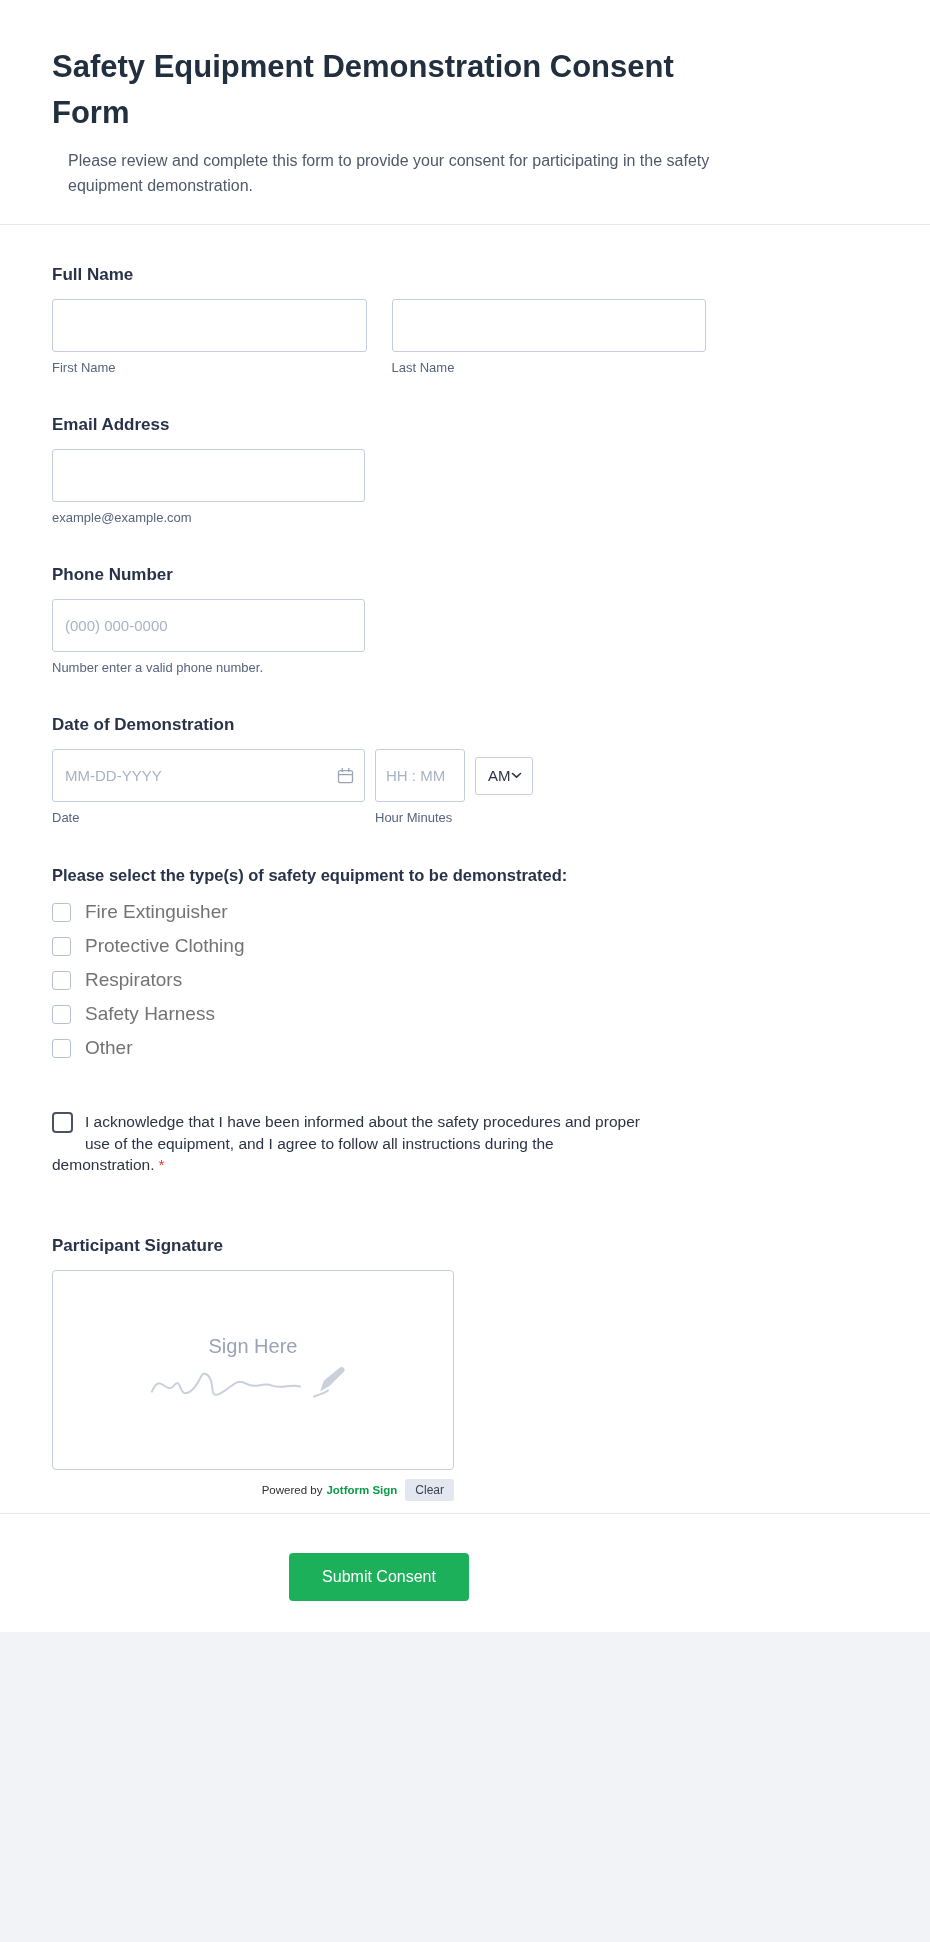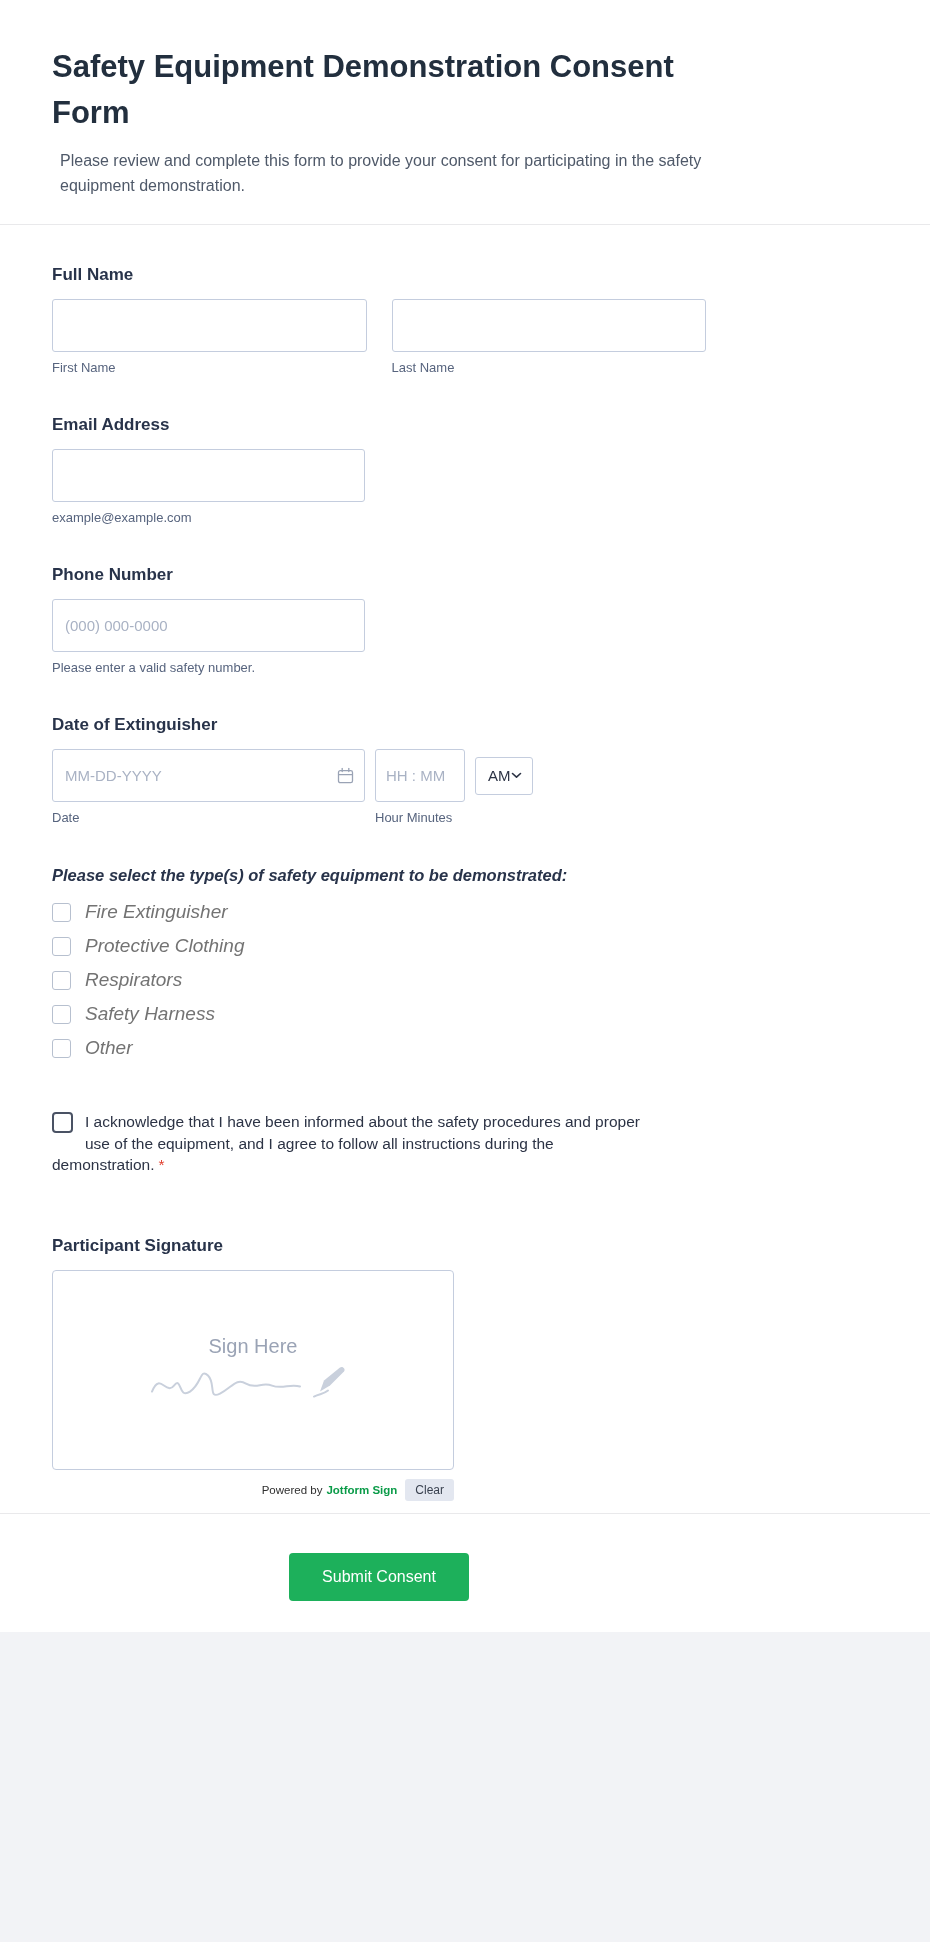--- a/index.html
+++ b/index.html
@@ -12,21 +12,21 @@
   .page { width: 930px; min-height: 1942px; background: #f2f3f6; }
   .card { width: 930px; background: #ffffff; }
 
   
   .form-header { padding: 44px 52px 26px 52px; }
   .form-title {
     margin: 0; font-size: 31px; line-height: 46px; font-weight: 700;
     color: #222f3e; max-width: 680px;
   }
   .form-subtitle {
-    margin: 12px 0 0 8px; font-size: 16px; line-height: 25px;
+    margin: 12px 0 0 16px; font-size: 16px; line-height: 25px;
     color: #4f5969; max-width: 655px;
   }
   .divider { border-top: 1px solid #e9e9eb; height: 0; }
 
   
   .form-body { padding: 40px 52px 12px 52px; }
   .field { margin-bottom: 40px; }
   .field-label {
     display: block; font-size: 17px; line-height: 20px; font-weight: 600;
     color: #28334a; margin-bottom: 14px;
@@ -61,21 +61,21 @@
   .checkgroup-label {
     display: block; font-size: 16.5px; line-height: 20px; font-weight: 700;
     color: #28334a; margin-bottom: 16px;
   }
   .check-row { display: flex; align-items: center; margin-bottom: 12px; }
   .cb {
     width: 19px; height: 19px; border: 1px solid #b7c0cf; border-radius: 3px;
     background: #fff; margin-right: 14px; flex: none; cursor: pointer; display: inline-block;
   }
   .check-label { font-size: 19px; color: #737373; }
-  .field-equipment { margin-bottom: 40px; font-style: italic; }
+  .field-equipment { margin-bottom: 40px; }
 
   .field-ack { margin: 52px 0 60px 0; width: 600px; font-size: 15.5px; line-height: 21.5px; color: #2c3345; }
   .ack-cb {
     float: left; width: 21px; height: 21px; border: 2px solid #4a5264; border-radius: 4px;
     background: #fff; margin: 1px 12px 4px 0; cursor: pointer;
   }
   .req { color: #e03e2d; margin-left: 4px; }
 
   .field-signature { margin-bottom: 0; }
   .signature-pad {
@@ -140,25 +140,25 @@
 
       <div class="field">
         <span class="field-label">Email Address</span>
         <input class="text-input single" type="text" style="">
         <div class="sublabel">example@example.com</div>
       </div>
 
       <div class="field">
         <span class="field-label">Phone Number</span>
         <input class="text-input single" type="text" placeholder="(000) 000-0000" style="">
-        <div class="sublabel">Please enter a valid safety number.</div>
-      </div>
-
-      <div class="field">
-        <span class="field-label">Date of Extinguisher</span>
+        <div class="sublabel">Number enter a valid phone number.</div>
+      </div>
+
+      <div class="field">
+        <span class="field-label">Date of Demonstration</span>
         <div class="datetime-row">
           <div class="date-wrap">
             <input class="text-input" type="text" placeholder="MM-DD-YYYY" style="">
             <span class="calendar-icon">
               <svg width="17" height="17" viewBox="0 0 17 17" fill="none">
                 <rect x="1.5" y="3.2" width="14" height="12" rx="1.8" stroke="#9aa3b5" stroke-width="1.3"></rect>
                 <line x1="1.8" y1="7.2" x2="15.2" y2="7.2" stroke="#9aa3b5" stroke-width="1.3"></line>
                 <line x1="5.2" y1="1" x2="5.2" y2="4" stroke="#9aa3b5" stroke-width="1.3" stroke-linecap="round"></line>
                 <line x1="11.8" y1="1" x2="11.8" y2="4" stroke="#9aa3b5" stroke-width="1.3" stroke-linecap="round"></line>
               </svg>

